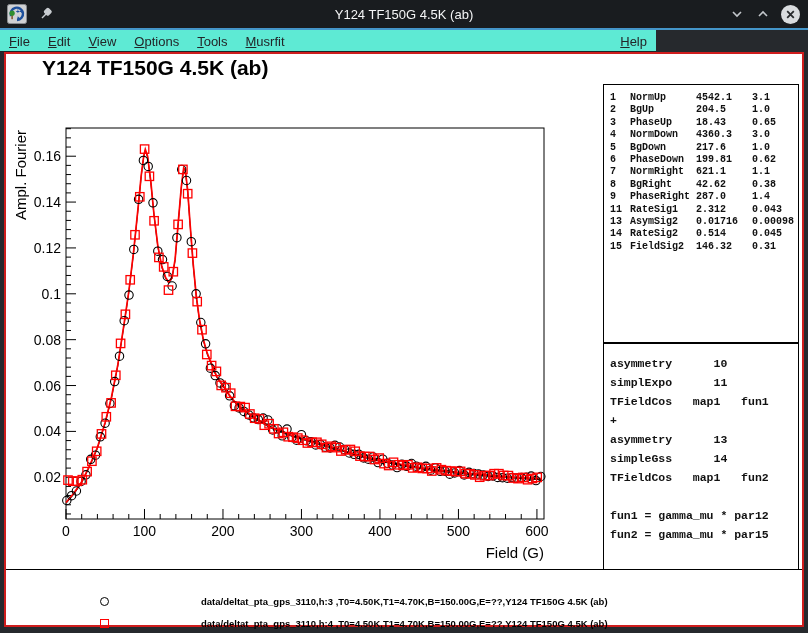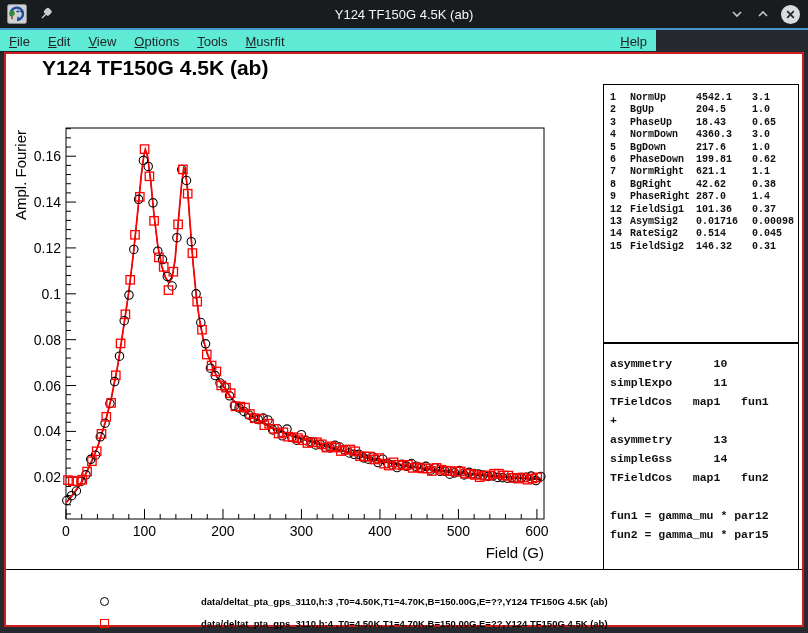--- a/index.html
+++ b/index.html
@@ -445,24 +445,24 @@
         <span class="pval">42.62</span>
         <span class="perr">0.38</span>
       </div>
       <div class="prow">
         <span class="pno">9</span>
         <span class="pname">PhaseRight</span>
         <span class="pval">287.0</span>
         <span class="perr">1.4</span>
       </div>
       <div class="prow">
-        <span class="pno">12</span>
-        <span class="pname">FieldSig1</span>
-        <span class="pval">101.36</span>
-        <span class="perr">0.37</span>
+        <span class="pno">11</span>
+        <span class="pname">RateSig1</span>
+        <span class="pval">2.312</span>
+        <span class="perr">0.043</span>
       </div>
       <div class="prow">
         <span class="pno">13</span>
         <span class="pname">AsymSig2</span>
         <span class="pval">0.01716</span>
         <span class="perr">0.00098</span>
       </div>
       <div class="prow">
         <span class="pno">14</span>
         <span class="pname">RateSig2</span>

